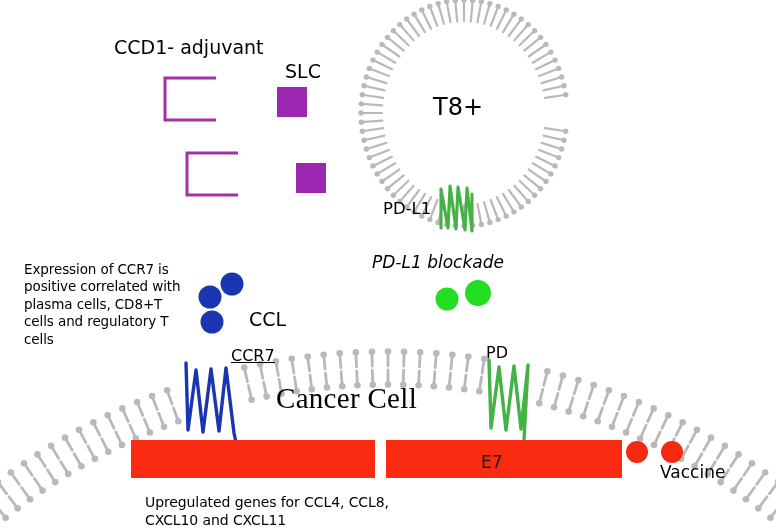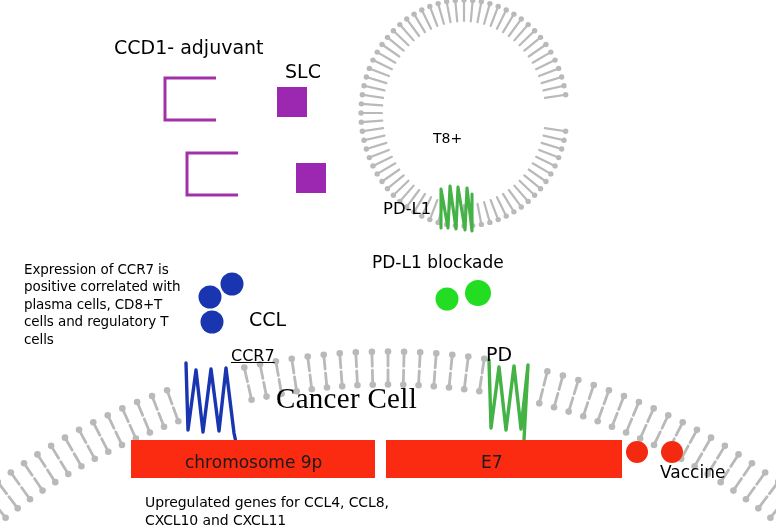--- a/index.html
+++ b/index.html
@@ -37,26 +37,26 @@
   }
   .para {
     position: absolute;
     white-space: pre-line;
     line-height: 1.29;
     font-size: 13.5px;
     letter-spacing: -0.1px;
   }
   #ccd1-adjuvant-label { left: 114px; top: 38px; font-size: 19px; }
   #slc-label           { left: 285px; top: 62px; font-size: 19px; }
-  #t8-label            { left: 433px; top: 95px; font-size: 14px; margin-top: 36px; }
+  #t8-label            { left: 433px; top: 95px; font-size: 24px; }
   #pdl1-label          { left: 383px; top: 201px; font-size: 16.5px; }
-  #pdl1-blockade-label { left: 372px; top: 254px; font-size: 17px; }
+  #pdl1-blockade-label { left: 372px; top: 254px; font-size: 17px; font-style: italic; }
   #ccl-label           { left: 249px; top: 278px; font-size: 19px; margin-top: 32px; }
   #ccr7-label          { left: 231px; top: 348px; font-size: 16px; text-decoration: underline; }
-  #pd-label            { left: 486px; top: 345px; font-size: 19px; }
+  #pd-label            { left: 486px; top: 345px; font-size: 16px; }
   #cancer-cell-label   { left: 276px; top: 384px; font-size: 29px; letter-spacing: 0.3px; font-family: Liberation Serif, serif; }
   #vaccine-label       { left: 624px; top: 464px; font-size: 17px; margin-left: 36px; }
   #left-note           { left: 24px; top: 261px; width: 160px; }
   #right-note          { left: 561px; top: 150px; width: 204px; }
   #bottom-note         { left: 145px; top: 487px; width: 300px; font-size: 14px; line-height: 1.3; margin-top: 6px; }
   .bar-text {
     position: absolute;
     color: #1a1a1a;
     font-size: 17px;
     white-space: pre;
@@ -866,21 +866,20 @@
   <div class="lbl" id="ccl-label">CCL</div>
 
   <div class="lbl" id="ccr7-label">CCR7</div>
 
   <div class="lbl" id="pd-label">PD</div>
 
   <div class="lbl" id="cancer-cell-label">Cancer Cell</div>
 
   <div class="lbl" id="vaccine-label">Vaccine</div>
 
-  <div class="bar-text" id="chromosome-bar-text">chromosome 9p</div>
 
   <div class="bar-text" id="e7-bar-text">E7</div>
 
   <div class="para" id="left-note">Expression of CCR7 is positive correlated with plasma cells, CD8+T cells and regulatory T cells</div>
 
 
   <div class="para" id="bottom-note">Upregulated genes for CCL4, CCL8, CXCL10 and CXCL11</div>
 
 </div>
 

